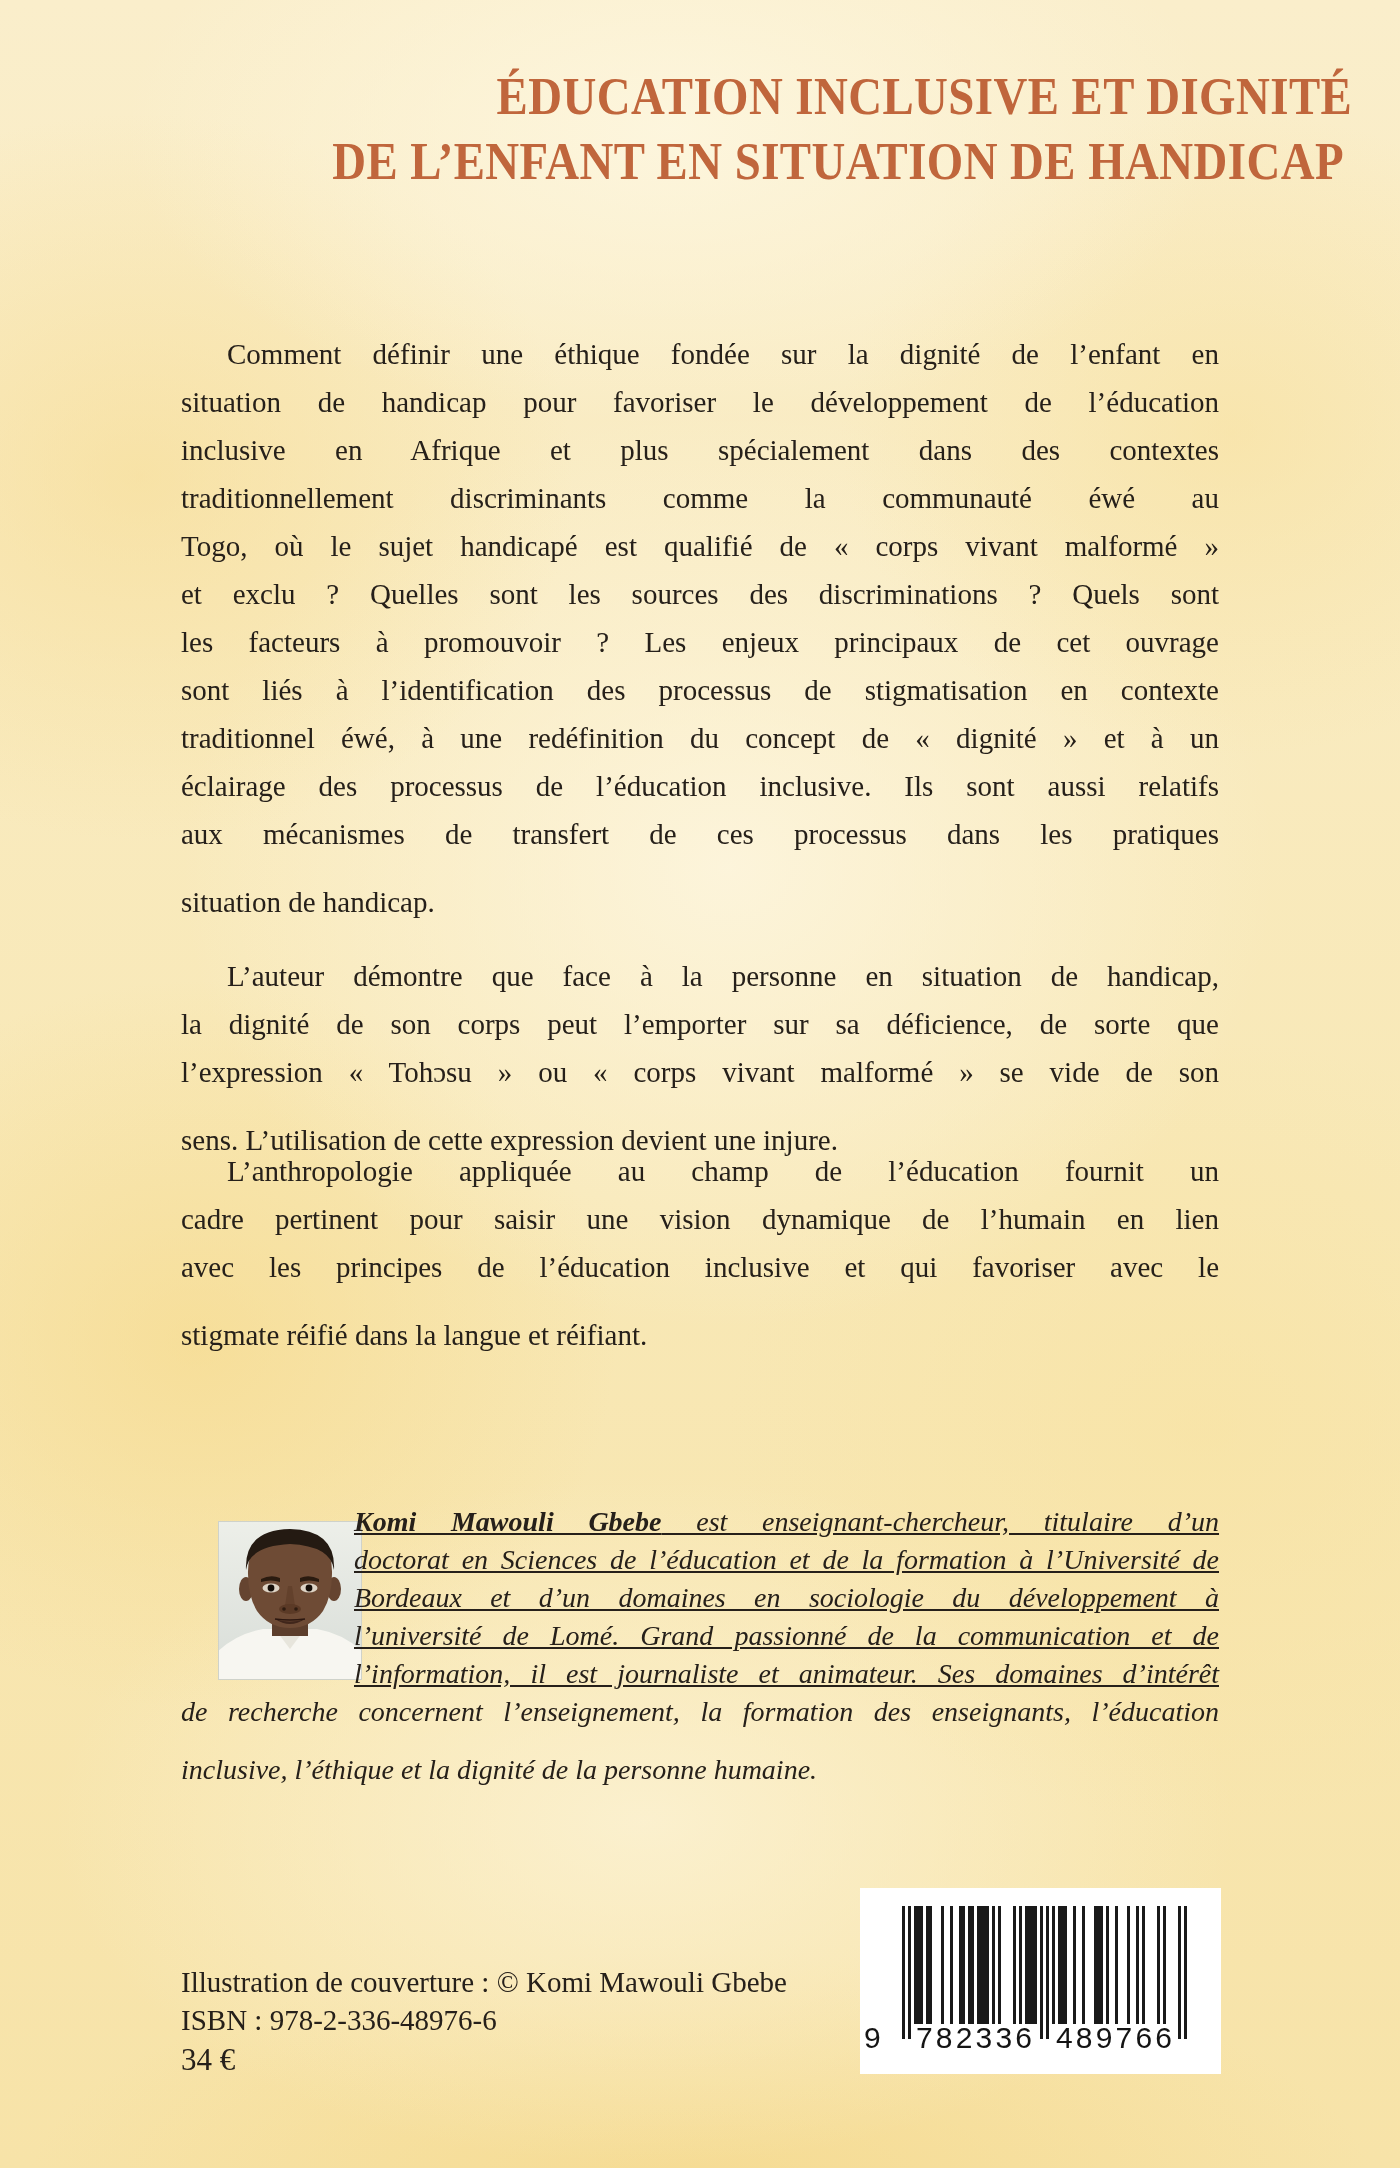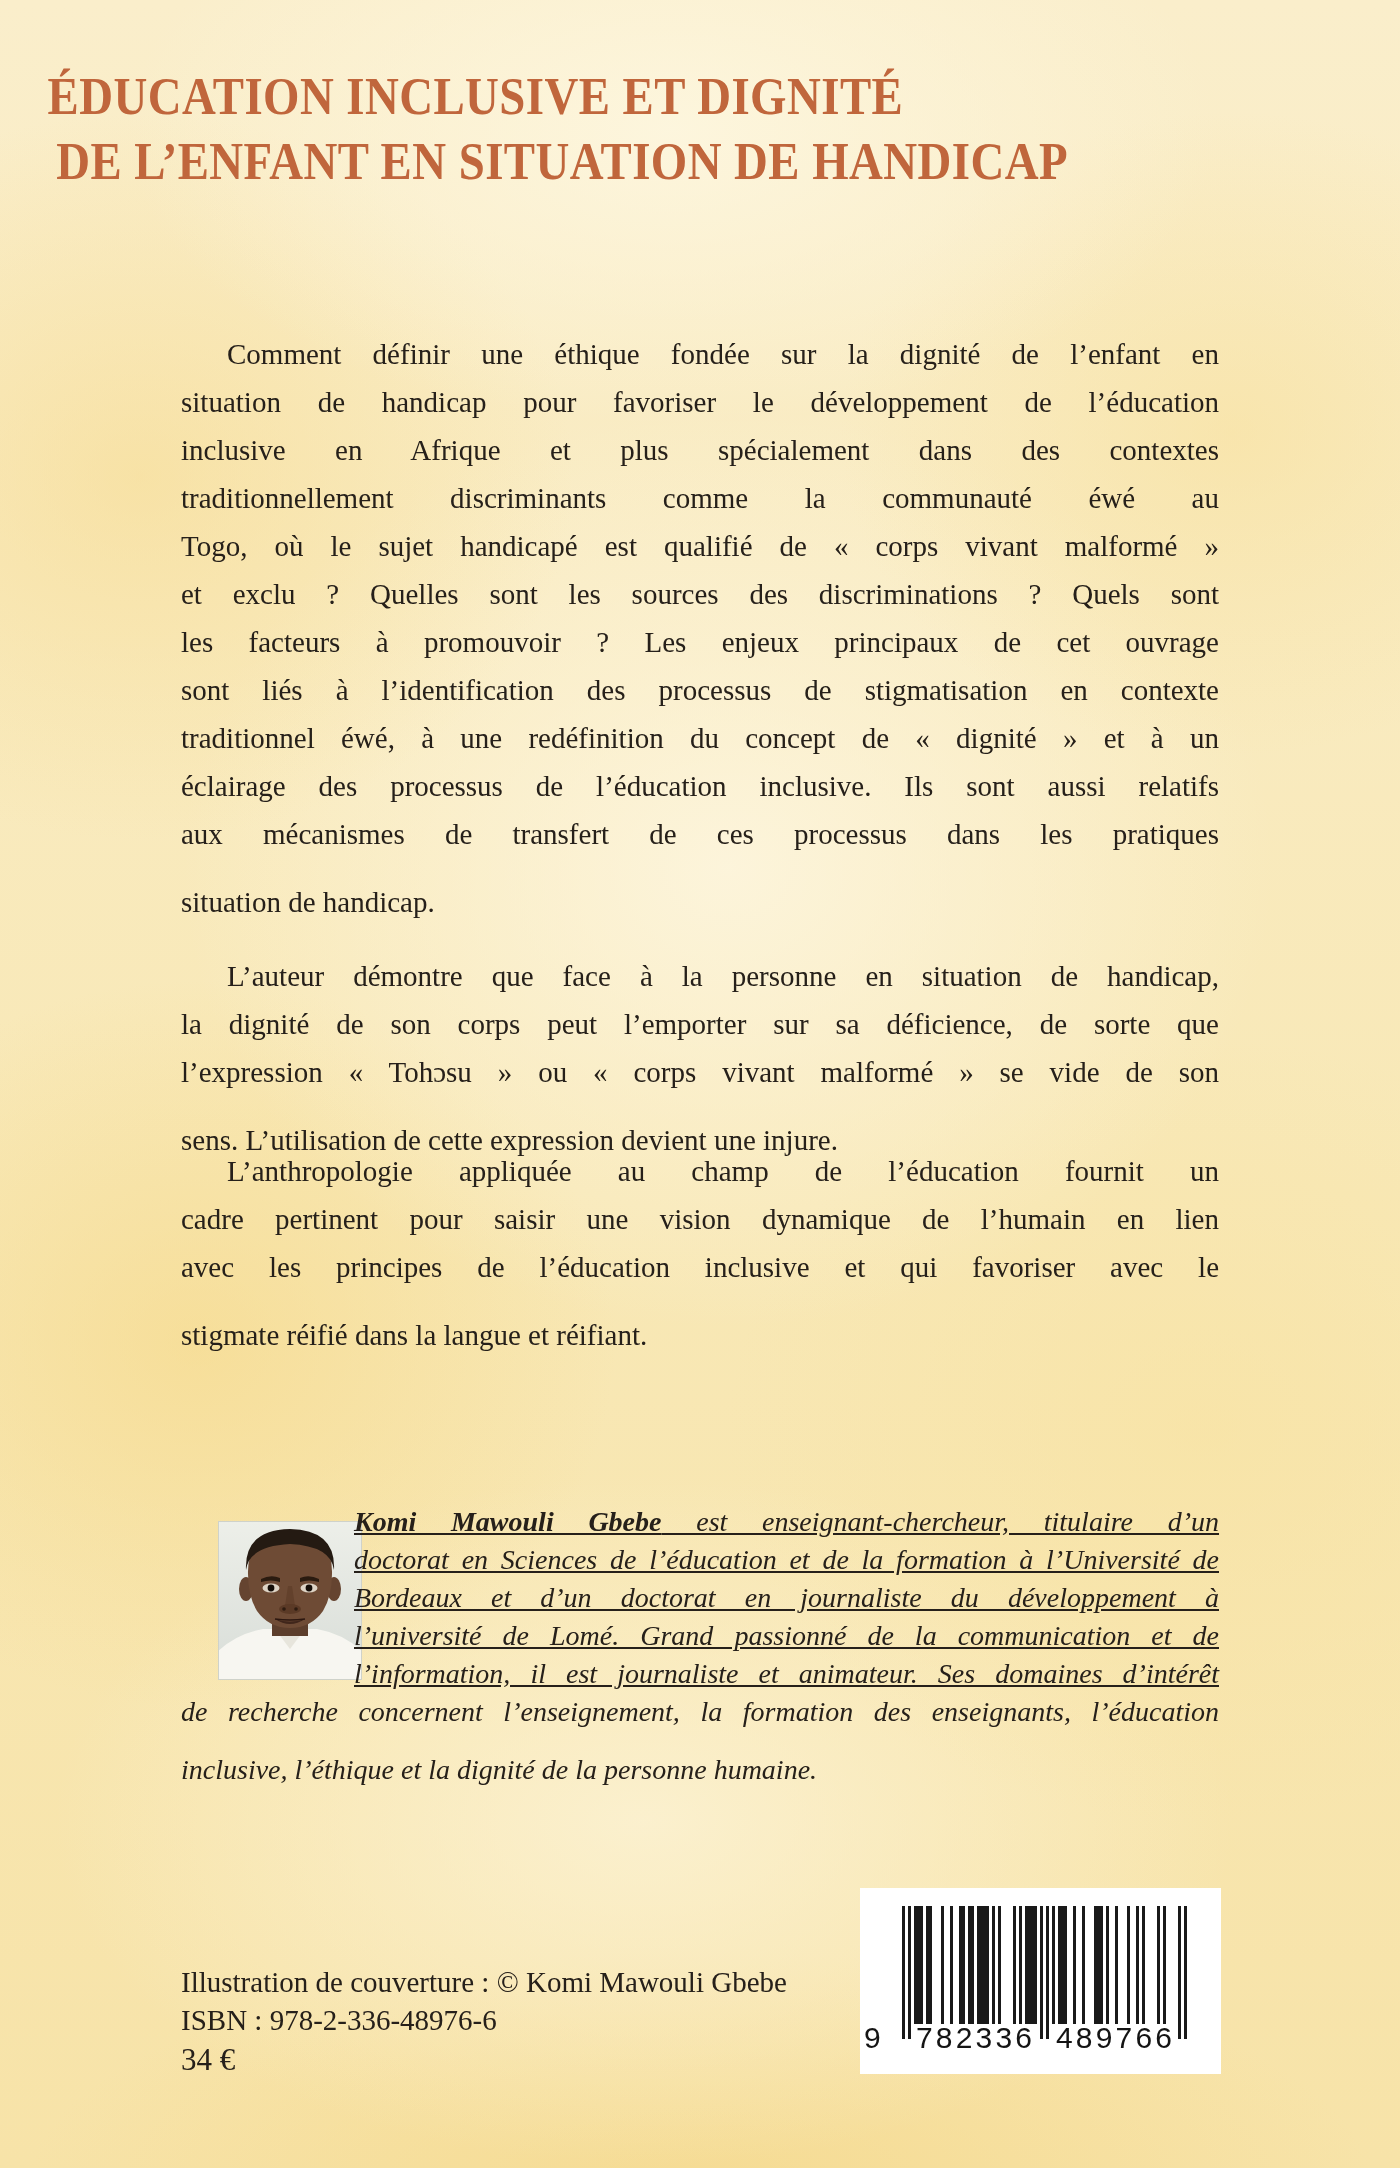--- a/index.html
+++ b/index.html
@@ -13,21 +13,21 @@
       radial-gradient(ellipse 560px 460px at 88% 20%, rgba(247,222,150,.50) 0%, rgba(247,222,150,0) 70%),
       radial-gradient(ellipse 760px 640px at 52% 40%, rgba(253,246,224,.85) 0%, rgba(253,246,224,0) 72%),
       radial-gradient(ellipse 600px 520px at 14% 62%, rgba(245,215,132,.55) 0%, rgba(245,215,132,0) 70%),
       radial-gradient(ellipse 680px 560px at 86% 66%, rgba(248,226,160,.55) 0%, rgba(248,226,160,0) 70%),
       radial-gradient(ellipse 820px 480px at 46% 84%, rgba(252,243,214,.80) 0%, rgba(252,243,214,0) 72%),
       radial-gradient(ellipse 900px 320px at 50% 101%, rgba(244,213,130,.55) 0%, rgba(244,213,130,0) 75%),
       linear-gradient(180deg,#faeecb 0%,#f8e8b6 55%,#f7e3a8 100%);
     font-family:"Liberation Serif","DejaVu Serif",serif;
     color:#26201a;
   }
-  .title{position:absolute;top:64px;left:0;width:1400px;text-align:left;color:#c0663c;font-weight:bold;}
+  .title{position:absolute;top:64px;left:0;width:1400px;text-align:right;color:#c0663c;font-weight:bold;}
   .title-line{height:65px;line-height:65px;}
   .title-line span{display:inline-block;white-space:nowrap;font-size:52px;letter-spacing:0.5px;transform:scaleX(.9);transform-origin:50% 50%;}
   .para{position:absolute;left:181px;width:1038px;font-size:29px;line-height:48px;}
   .para-1{top:330px;}
   .para-2{top:952px;}
   .para-3{top:1147px;}
   .line{text-align:justify;text-align-last:justify;white-space:normal;}
   .line.indent{padding-left:46px;}
   .line.last{text-align-last:left;margin-top:20px;}
   .bio-text{position:absolute;left:181px;top:1503px;width:1038px;font-size:28px;line-height:38px;font-style:italic;}
@@ -109,21 +109,21 @@
       <circle cx="65" cy="87" r="1.8" fill="#2e1c10"></circle>
       <circle cx="77" cy="87" r="1.8" fill="#2e1c10"></circle>
       <path d="M56,97 Q71,102 86,97 Q71,107 56,97 Z" fill="#40261b"></path>
       <path d="M56,97 Q71,99 86,97" stroke="#2c1710" stroke-width="1.4" fill="none"></path>
     </svg>
   </figure>
 
   <section class="bio-text">
       <div class="line wrap"><b>Komi Mawouli Gbebe</b> est enseignant-chercheur, titulaire d’un</div>
       <div class="line wrap">doctorat en Sciences de l’éducation et de la formation à l’Université de</div>
-      <div class="line wrap">Bordeaux et d’un doctorat en journaliste du développement à</div>
+      <div class="line wrap">Bordeaux et d’un domaines en sociologie du développement à</div>
       <div class="line wrap">l’université de Lomé. Grand passionné de la communication et de</div>
       <div class="line wrap">l’information, il est journaliste et animateur. Ses domaines d’intérêt</div>
       <div class="line">de recherche concernent l’enseignement, la formation des enseignants, l’éducation</div>
       <div class="line last">inclusive, l’éthique et la dignité de la personne humaine.</div>
     </section>
 
   <div class="footer-line credit">Illustration de couverture : © Komi Mawouli Gbebe</div>
   <div class="footer-line isbn">ISBN : 978-2-336-48976-6</div>
   <div class="footer-line price">34 €</div>
 

